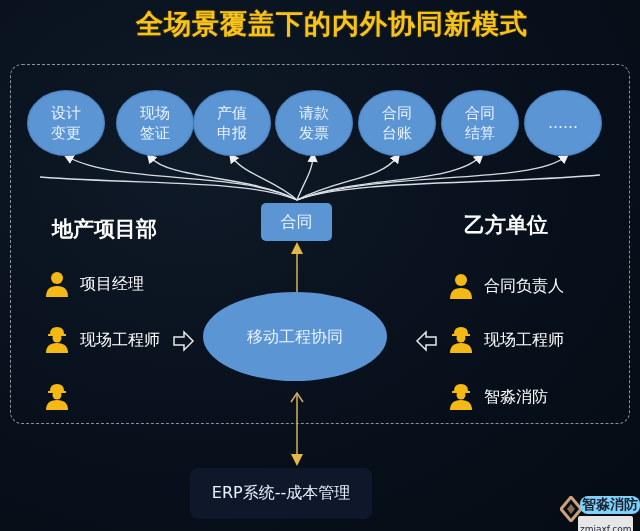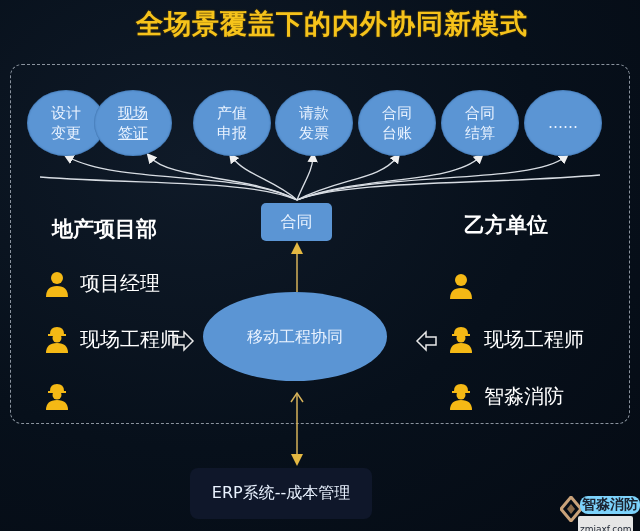--- a/index.html
+++ b/index.html
@@ -34,21 +34,21 @@
   }
   .center-ellipse {
     position:absolute; left:203px; top:292px; width:184px; height:89px; border-radius:50%;
     background:#5b95d4; color:#eaf3ff; font-size:16px; line-height:22px;
     display:flex; flex-direction:column; align-items:center; justify-content:center;
   }
   .section-title {
     position:absolute; color:#ffffff; font-size:21px; font-weight:bold;
   }
   .role {
-    position:absolute; display:flex; align-items:flex-start; color:#ffffff; font-size:20px;
+    position:absolute; display:flex; align-items:center; color:#ffffff; font-size:16px;
   }
   .role .icon { width:26px; height:28px; margin-right:10px; }
   .erp-box {
     position:absolute; left:190px; top:468px; width:182px; height:51px;
     background:#0f172a; border-radius:8px; color:#eaf3ff; font-size:16px;
     display:flex; align-items:center; justify-content:center;
   }
   .hollow-arrow { position:absolute; }
   .watermark {
     position:absolute; left:560px; top:494px; color:#1b2330;
@@ -95,21 +95,21 @@
     <path d="M291,402 L297,393 L303,402"></path>
   </g>
 </svg>
 
 <div class="bubble" style="left:27px; top:90px;">
   <div>
       <span>设计</span>
       <span>变更</span>
     </div>
 </div>
-<div class="bubble" style="left:94px; top:90px;text-decoration:underline;">
+<div class="bubble" style="left:116px; top:90px;">
   <div>
       <span>现场</span>
       <span>签证</span>
     </div>
 </div>
 <div class="bubble" style="left:193px; top:90px;">
   <div>
       <span>产值</span>
       <span>申报</span>
     </div>
@@ -178,20 +178,21 @@
   <path d="M21,7 L11,7 L11,2 L2,11 L11,20 L11,15 L21,15 z" fill="none" stroke="#e8e8e8" stroke-width="1.5"></path>
 </svg>
 
 <div class="section-title" style="left:464px; top:211px;">乙方单位</div>
 
 <div class="role" style="left:448px; top:272px;">
   <svg class="icon" viewBox="0 0 26 28">
     <circle cx="13" cy="8" r="6" fill="#f5b915"></circle>
     <path d="M2,27 Q2,16 13,16 Q24,16 24,27 z" fill="#f5b915"></path>
   </svg>
+  <span>合同负责人</span>
 </div>
 <div class="role" style="left:448px; top:326px;">
   <svg class="icon" viewBox="0 0 26 28">
     <path d="M6,8 Q6,1 13,1 Q20,1 20,8 z" fill="#f5b915"></path>
     <rect x="4" y="8" width="18" height="2" fill="#f5b915"></rect>
     <circle cx="13" cy="12" r="4.5" fill="#f5b915"></circle>
     <path d="M2,27 Q2,17 13,17 Q24,17 24,27 z" fill="#f5b915"></path>
   </svg>
   <span>现场工程师</span>
 </div>

